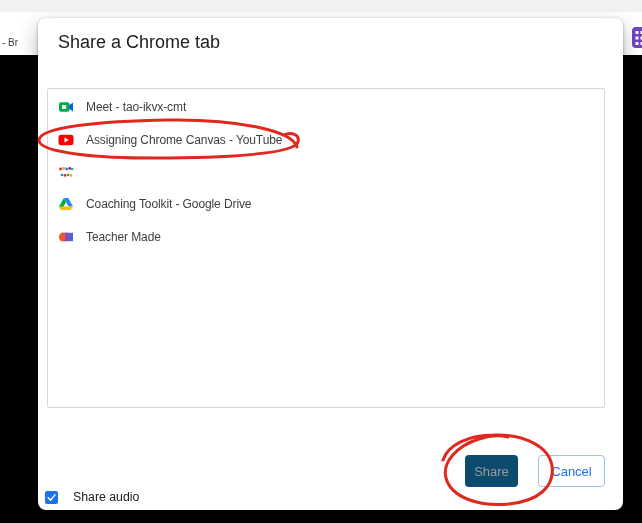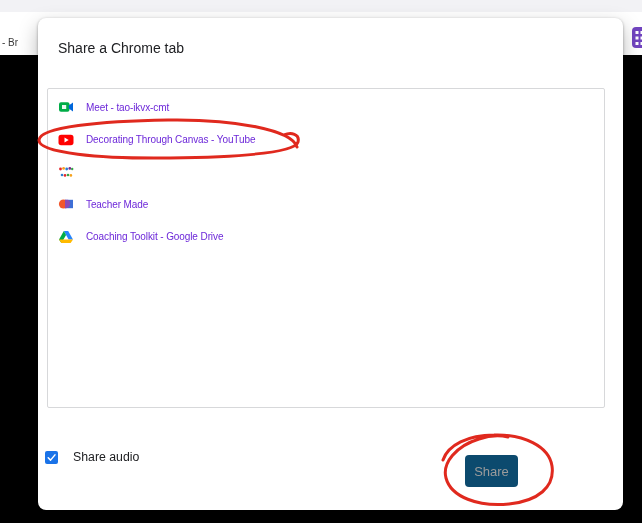--- a/index.html
+++ b/index.html
@@ -11,34 +11,34 @@
   .top-strip { position:absolute; left:0; top:0; width:642px; height:12px; background:#f2f2f5; }
   .browser-row { position:absolute; left:0; top:12px; width:642px; height:43px; background:#ffffff; }
   .partial-tab { position:absolute; left:2px; top:25px; font-size:10px; color:#3a3a3a; white-space:nowrap; }
   .apps-icon { position:absolute; left:632px; top:15px; width:20px; height:21px; background:#7144c0; border-radius:4px; }
 
   .dialog {
     position:absolute; left:38px; top:18px; width:585px; height:492px;
     background:#fff; border-radius:8px;
     box-shadow:0 1px 3px rgba(0,0,0,.35), 0 8px 20px rgba(0,0,0,.28);
   }
-  .dialog-title { position:absolute; left:20px; top:22px; font-size:14px; color:#202124; }
+  .dialog-title { position:absolute; left:20px; top:14px; font-size:18px; color:#202124; }
   .dialog-sub { position:absolute; left:20px; top:51px; font-size:11.5px; letter-spacing:-0.15px;
                 color:#28292b; white-space:nowrap; }
 
   .tab-list {
     position:absolute; left:9px; top:70px; width:558px; height:320px;
     border:1px solid #d7d8da; border-radius:2px; box-sizing:border-box; padding-top:2px;
     background:#fff;
   }
   .tab-row { height:32.4px; display:flex; align-items:center; padding-left:10px; gap:12px; cursor:pointer; }
   .tab-row .ticon { width:16px; height:16px; flex:none; display:flex; align-items:center; justify-content:center; }
-  .tab-row .tlabel { font-size:10px; color:#6d28d9; letter-spacing:-0.1px; white-space:nowrap; }
+  .tab-row .tlabel { font-size:12px; color:#404040; letter-spacing:-0.1px; white-space:nowrap; }
 
-  .footer-check { position:absolute; left:7px; top:432px; height:14px; display:flex; align-items:center; }
+  .footer-check { position:absolute; left:7px; top:472px; height:14px; display:flex; align-items:center; }
   .checkbox { width:13px; height:13px; background:#1a73e8; border-radius:2px;
               display:flex; align-items:center; justify-content:center; cursor:pointer; }
   .check-label { margin-left:15px; font-size:12.3px; color:#202124; cursor:pointer; }
 
   .btn { position:absolute; top:437px; height:32px; border-radius:4px; font-size:13px;
          font-family:"Liberation Sans", sans-serif; cursor:pointer; }
   .btn-share { left:427px; width:53px; background:#0c4a6e; border:none; color:#9b9b9b; }
   .btn-cancel { left:500px; width:67px; background:#fff; border:1px solid #a0c3f5;
                 color:#1a73e8; box-sizing:border-box; }
 
@@ -82,21 +82,21 @@
       <span class="tlabel">Meet - tao-ikvx-cmt</span>
     </div>
 
     <div class="tab-row">
       <span class="ticon">
         <svg width="16" height="16" viewBox="0 0 16 16">
           <rect x="0.5" y="2.8" width="15" height="10.4" rx="2.6" fill="#ff0000"></rect>
           <path d="M6.5 5.6 v4.8 L10.7 8 Z" fill="#fff"></path>
         </svg>
       </span>
-      <span class="tlabel">Decorating Through Canvas - YouTube</span>
+      <span class="tlabel">Assigning Chrome Canvas - YouTube</span>
     </div>
 
 
     <div class="tab-row">
       <span class="ticon">
         <svg width="16" height="16" viewBox="0 0 16 16">
           <circle cx="2.5" cy="5" r="1.4" fill="#e4262b"></circle>
             <circle cx="5.6" cy="4.4" r="1.4" fill="#f5a21c"></circle>
           <circle cx="8.7" cy="5" r="1.4" fill="#2d7dd2"></circle>
             <circle cx="11.8" cy="4.4" r="1.4" fill="#7b2d8b"></circle>
@@ -105,51 +105,52 @@
             <circle cx="7" cy="11.4" r="1.3" fill="#e4262b"></circle>
           <circle cx="10" cy="11" r="1.3" fill="#38a34a"></circle>
             <circle cx="12.9" cy="11.4" r="1.3" fill="#f5a21c"></circle>
         </svg>
       </span>
     </div>
 
     <div class="tab-row">
       <span class="ticon">
         <svg width="16" height="16" viewBox="0 0 16 16">
+          <polygon points="10.2,2 15,10.5 10.6,10.5 5.8,2" fill="#2684fc"></polygon>
+          <polygon points="5.8,2 1,10.5 3.4,14 8.1,5.9" fill="#00ac47"></polygon>
+          <polygon points="1,10.5 15,10.5 12.6,14 3.4,14" fill="#ffba00"></polygon>
+        </svg>
+      </span>
+      <span class="tlabel">Coaching Toolkit - Google Drive</span>
+    </div>
+
+    <div class="tab-row">
+      <span class="ticon">
+        <svg width="16" height="16" viewBox="0 0 16 16">
           <circle cx="5.5" cy="8" r="4.6" fill="#f2572d"></circle>
           <rect x="7" y="3.8" width="8" height="8.4" fill="#3d6fd6"></rect>
           <path d="M7 3.8 h3.1 a4.6 4.6 0 0 1 -3.1 8.4 Z" fill="#8a4bb8"></path>
         </svg>
       </span>
       <span class="tlabel">Teacher Made</span>
-    </div>
-
-    <div class="tab-row">
-      <span class="ticon">
-        <svg width="16" height="16" viewBox="0 0 16 16">
-          <polygon points="10.2,2 15,10.5 10.6,10.5 5.8,2" fill="#2684fc"></polygon>
-          <polygon points="5.8,2 1,10.5 3.4,14 8.1,5.9" fill="#00ac47"></polygon>
-          <polygon points="1,10.5 15,10.5 12.6,14 3.4,14" fill="#ffba00"></polygon>
-        </svg>
-      </span>
-      <span class="tlabel">Coaching Toolkit - Google Drive</span>
     </div>
 
   </div>
 
   <div class="footer-check">
     <span class="checkbox">
       <svg width="11" height="11" viewBox="0 0 13 13">
         <polyline points="2.6,6.8 5.4,9.6 10.6,3.4" fill="none" stroke="#fff" stroke-width="1.8" stroke-linecap="round" stroke-linejoin="round"></polyline>
       </svg>
     </span>
     <span class="check-label">Share audio</span>
   </div>
 
   <button class="btn btn-share">Share</button>
+  <button class="btn btn-cancel">Cancel</button>
 </div>
 
 <svg class="anno-overlay" viewBox="0 0 642 523">
   <path d="M 297 147
            C 292 130, 235 119, 168 120
            C 100 121, 40 127, 39 140
            C 38 153, 100 159, 170 158
            C 240 157, 295 153, 298 142
            C 300 134, 291 132, 284 135" fill="none" stroke-width="3" stroke-linecap="round" stroke="#e0291e"></path>
   <path d="M 443 460

